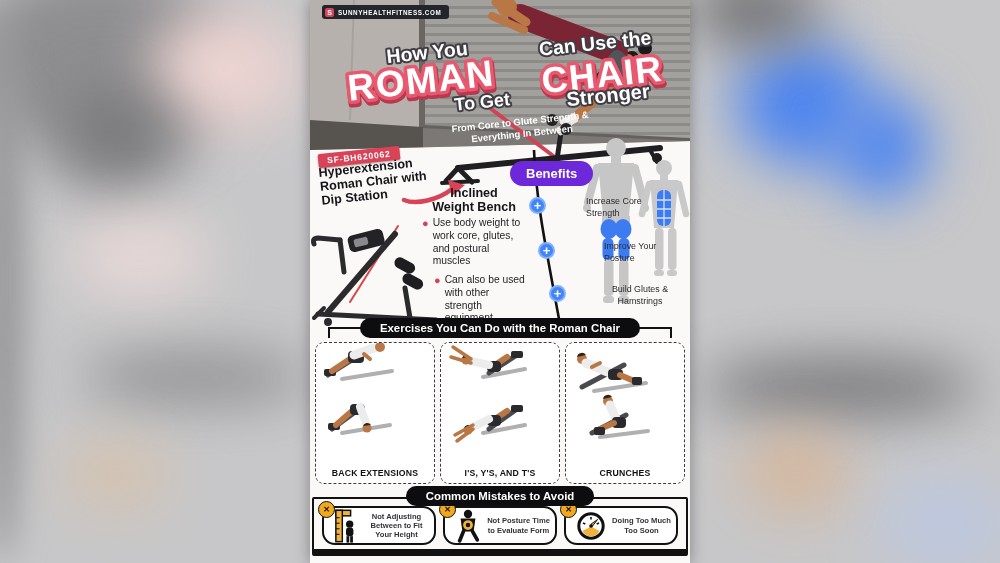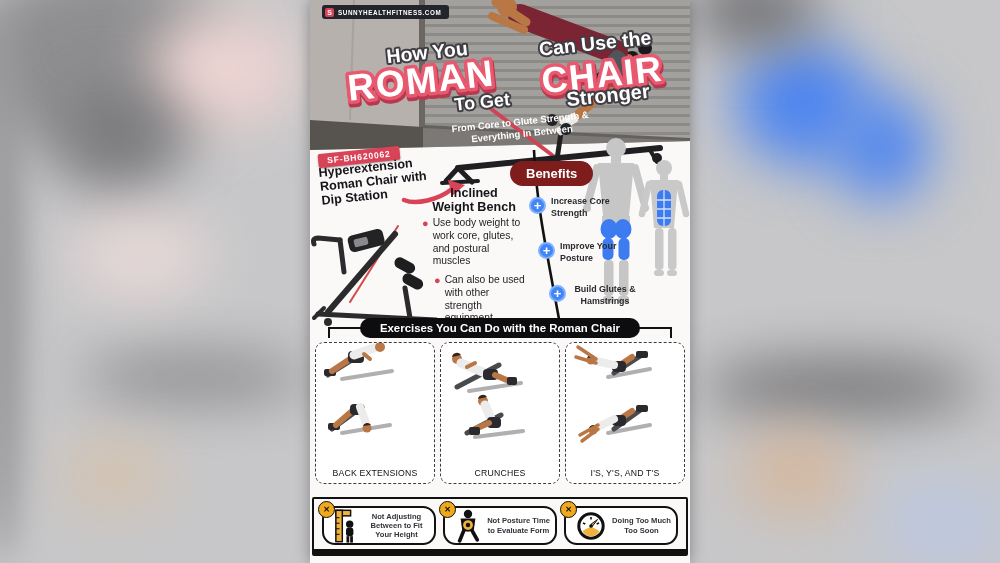--- a/index.html
+++ b/index.html
@@ -27,38 +27,38 @@
                 color:#15151a;line-height:1.1;transform:rotate(-6deg);transform-origin:left top;z-index:5;}
   
   .bench-heading{position:absolute;left:112px;top:186px;width:104px;text-align:center;
                  font-size:12.6px;font-weight:800;color:#15151a;line-height:1.12;z-index:5;}
   .bullet{position:absolute;display:flex;gap:4px;z-index:5;}
   .bullet .dot{color:#d84358;font-size:11px;line-height:1;margin-top:1px;}
   .bullet .btxt{font-size:10.3px;font-weight:400;color:#1f1f22;line-height:1.24;}
   .bullet1{left:112px;top:217px;width:106px;}
   .bullet2{left:124px;top:274px;width:94px;}
   
-  .benefits-pill{position:absolute;left:200px;top:161px;background:#7f1d1d;color:#fff;
+  .benefits-pill{position:absolute;left:200px;top:161px;background:#6d28d9;color:#fff;
                  font-size:13px;font-weight:bold;padding:5px 16px;border-radius:17px;z-index:6;}
   .benefit-icon{position:absolute;width:17px;height:17px;border-radius:50%;background:#4285f4;
                 border:2px solid #7fb0ff;color:#fff;font-size:13px;font-weight:bold;display:flex;
                 align-items:center;justify-content:center;line-height:1;z-index:6;box-sizing:border-box;}
-  .benefit-text{position:absolute;font-size:8.9px;font-weight:700;color:#2b2b30;line-height:1.3;z-index:6;}
+  .benefit-text{position:absolute;font-size:8.9px;font-weight:400;color:#2b2b30;line-height:1.3;z-index:6;margin-left:35px;}
   
   .banner-line{position:absolute;height:2px;background:#111;z-index:4;}
   .banner-tick{position:absolute;width:2px;background:#111;z-index:4;}
   .banner-row{position:absolute;left:0;width:100%;display:flex;justify-content:center;z-index:5;}
   .banner-pill{background:#0d0d0f;color:#fff;font-size:11.4px;font-weight:bold;
                padding:4px 20px;border-radius:14px;white-space:nowrap;}
   
   .panels{position:absolute;left:5px;top:342px;width:370px;height:142px;display:flex;gap:5px;z-index:5;}
   .panel{flex:1;border:1.6px dashed #3c3c40;border-radius:9px;background:#fff;position:relative;}
   .panel svg{position:absolute;left:0;top:0;}
   .panel-label{position:absolute;left:2px;right:2px;bottom:5px;text-align:center;font-size:8.7px;
-               font-weight:400;color:#111;line-height:1.15;letter-spacing:.2px;}
+               font-weight:700;color:#111;line-height:1.15;letter-spacing:.2px;}
   
   .mistakes-box{position:absolute;left:2px;top:497px;width:376px;height:59px;box-sizing:border-box;
                 border:2px solid #111;border-bottom:7px solid #111;border-radius:2px;
                 display:flex;gap:7px;padding:7px 8px 4px;z-index:5;background:transparent;}
   .mistake-card{flex:1;border:2px solid #111;border-radius:13px;background:#fff;position:relative;
                 display:flex;align-items:center;gap:5px;padding:2px 4px 2px 10px;box-sizing:border-box;}
   .badge{position:absolute;left:-6px;top:-7px;width:15px;height:15px;border-radius:50%;
          background:#f0a81c;border:1.8px solid #111;color:#111;font-size:8px;font-weight:bold;
          display:flex;align-items:center;justify-content:center;line-height:1;box-sizing:content-box;}
   .mistake-label{font-size:7.6px;font-weight:700;color:#33333a;line-height:1.22;text-align:center;flex:1;}
@@ -228,21 +228,21 @@
   </div>
 
   <svg class="abs" style="left:195px;top:148px;z-index:5;" width="80" height="190" viewBox="0 0 80 190" fill="none">
     <path d="M29,2 C31,55 43,110 56,182" stroke="#111" stroke-width="2.6"></path>
   </svg>
   <div class="benefits-pill">Benefits</div>
   <div class="benefit-icon" style="left:219px;top:197px;">+</div>
   <div class="benefit-icon" style="left:228px;top:242px;">+</div>
   <div class="benefit-icon" style="left:239px;top:285px;">+</div>
   <div class="benefit-text" style="left:241px;top:196px;width:60px;">Increase Core Strength</div>
-  <div class="benefit-text" style="left:250px;top:241px;width:58px;">Improve Your Posture</div>
+  <div class="benefit-text" style="left:259px;top:241px;width:58px;">Improve Your Posture</div>
   <div class="benefit-text" style="left:261px;top:284px;width:68px;text-align:center;">Build Glutes &amp; Hamstrings</div>
 
   <div class="banner-line" style="left:18px;right:18px;top:327px;"></div>
   <div class="banner-tick" style="left:18px;top:327px;height:11px;"></div>
   <div class="banner-tick" style="left:360px;top:327px;height:11px;"></div>
   <div class="banner-row" style="top:318px;">
     <div class="banner-pill">Exercises You Can Do with the Roman Chair</div>
   </div>
 
   <div class="panels">
@@ -263,45 +263,20 @@
           <line x1="4" y1="38" x2="34" y2="16" stroke="#4a4a4e" stroke-width="5"></line>
           <rect x="0" y="32" width="12" height="7" rx="2" fill="#2a2a2e"></rect>
           <line x1="8" y1="34" x2="24" y2="20" stroke="#b97746" stroke-width="6"></line>
           <rect x="22" y="13" width="14" height="11" rx="4" fill="#2a2a2e"></rect>
           <line x1="32" y1="16" x2="38" y2="32" stroke="#ececec" stroke-width="8"></line>
           <circle cx="39" cy="37" r="4.5" fill="#b97746"></circle>
             <path d="M35,35 a4.5,4.5 0 0 1 8,-1" fill="#35231a"></path>
         </g>
       </svg>
       <div class="panel-label">BACK EXTENSIONS</div>
-    </div>
-
-    <div class="panel">
-      <svg width="88" height="115" viewBox="0 0 88 115" fill="none" stroke-linecap="round">
-        <line x1="28" y1="48" x2="80" y2="40" stroke="#b0b0b0" stroke-width="4"></line>
-        <line x1="16" y1="44" x2="58" y2="22" stroke="#4a4a4e" stroke-width="5"></line>
-        <circle cx="16" cy="16" r="5" fill="#b97746"></circle>
-          <path d="M11,14 a5,5 0 0 1 9,-2" fill="#35231a"></path>
-        <line x1="20" y1="20" x2="44" y2="30" stroke="#ececec" stroke-width="9"></line>
-        <rect x="42" y="26" width="15" height="11" rx="4" fill="#2a2a2e"></rect>
-        <line x1="54" y1="32" x2="68" y2="38" stroke="#b97746" stroke-width="6"></line>
-        <rect x="66" y="34" width="10" height="8" rx="2" fill="#2a2a2e"></rect>
-        <line x1="26" y1="24" x2="34" y2="20" stroke="#b97746" stroke-width="4"></line>
-        <g transform="translate(24,50)">
-          <line x1="10" y1="44" x2="58" y2="38" stroke="#b0b0b0" stroke-width="4"></line>
-          <line x1="2" y1="40" x2="36" y2="22" stroke="#4a4a4e" stroke-width="5"></line>
-          <circle cx="18" cy="8" r="5" fill="#b97746"></circle>
-            <path d="M13,6 a5,5 0 0 1 9,-2" fill="#35231a"></path>
-          <line x1="20" y1="12" x2="26" y2="26" stroke="#ececec" stroke-width="9"></line>
-          <rect x="22" y="24" width="14" height="11" rx="4" fill="#2a2a2e"></rect>
-          <line x1="24" y1="30" x2="10" y2="36" stroke="#b97746" stroke-width="6"></line>
-          <rect x="4" y="34" width="11" height="8" rx="2" fill="#2a2a2e"></rect>
-        </g>
-      </svg>
-      <div class="panel-label">CRUNCHES</div>
     </div>
 
     <div class="panel">
       <svg width="88" height="115" viewBox="0 0 88 115" fill="none" stroke-linecap="round">
         <line x1="42" y1="34" x2="84" y2="26" stroke="#b0b0b0" stroke-width="4"></line>
         <line x1="48" y1="30" x2="76" y2="12" stroke="#4a4a4e" stroke-width="5"></line>
         <rect x="70" y="8" width="12" height="7" rx="2" fill="#2a2a2e"></rect>
         <line x1="66" y1="14" x2="54" y2="22" stroke="#b97746" stroke-width="6"></line>
         <rect x="46" y="18" width="14" height="11" rx="4" fill="#2a2a2e"></rect>
         <line x1="48" y1="22" x2="30" y2="18" stroke="#ececec" stroke-width="8"></line>
@@ -318,22 +293,50 @@
           <line x1="44" y1="32" x2="28" y2="40" stroke="#ececec" stroke-width="8"></line>
           <circle cx="23" cy="43" r="4.5" fill="#b97746"></circle>
             <path d="M19,41 a4.5,4.5 0 0 1 8,-1" fill="#35231a"></path>
           <line x1="28" y1="38" x2="10" y2="48" stroke="#b97746" stroke-width="3.5"></line>
           <line x1="28" y1="42" x2="12" y2="54" stroke="#b97746" stroke-width="3.5"></line>
         </g>
       </svg>
       <div class="panel-label">I'S, Y'S, AND T'S</div>
     </div>
 
-  </div>
-
+    <div class="panel">
+      <svg width="88" height="115" viewBox="0 0 88 115" fill="none" stroke-linecap="round">
+        <line x1="28" y1="48" x2="80" y2="40" stroke="#b0b0b0" stroke-width="4"></line>
+        <line x1="16" y1="44" x2="58" y2="22" stroke="#4a4a4e" stroke-width="5"></line>
+        <circle cx="16" cy="16" r="5" fill="#b97746"></circle>
+          <path d="M11,14 a5,5 0 0 1 9,-2" fill="#35231a"></path>
+        <line x1="20" y1="20" x2="44" y2="30" stroke="#ececec" stroke-width="9"></line>
+        <rect x="42" y="26" width="15" height="11" rx="4" fill="#2a2a2e"></rect>
+        <line x1="54" y1="32" x2="68" y2="38" stroke="#b97746" stroke-width="6"></line>
+        <rect x="66" y="34" width="10" height="8" rx="2" fill="#2a2a2e"></rect>
+        <line x1="26" y1="24" x2="34" y2="20" stroke="#b97746" stroke-width="4"></line>
+        <g transform="translate(24,50)">
+          <line x1="10" y1="44" x2="58" y2="38" stroke="#b0b0b0" stroke-width="4"></line>
+          <line x1="2" y1="40" x2="36" y2="22" stroke="#4a4a4e" stroke-width="5"></line>
+          <circle cx="18" cy="8" r="5" fill="#b97746"></circle>
+            <path d="M13,6 a5,5 0 0 1 9,-2" fill="#35231a"></path>
+          <line x1="20" y1="12" x2="26" y2="26" stroke="#ececec" stroke-width="9"></line>
+          <rect x="22" y="24" width="14" height="11" rx="4" fill="#2a2a2e"></rect>
+          <line x1="24" y1="30" x2="10" y2="36" stroke="#b97746" stroke-width="6"></line>
+          <rect x="4" y="34" width="11" height="8" rx="2" fill="#2a2a2e"></rect>
+        </g>
+      </svg>
+      <div class="panel-label">CRUNCHES</div>
+    </div>
+
+  </div>
+
+  <div class="banner-row" style="top:486px;z-index:6;">
+    <div class="banner-pill">Common Mistakes to Avoid</div>
+  </div>
 
   <div class="mistakes-box">
 
     <div class="mistake-card">
       <div class="badge">✕</div>
       <svg width="24" height="36" viewBox="0 0 26 38">
         <rect x="2" y="2" width="16" height="6" fill="#f0b23c" stroke="#111" stroke-width="1.6"></rect>
         <rect x="2" y="2" width="7" height="34" fill="#f0b23c" stroke="#111" stroke-width="1.6"></rect>
         <line x1="2" y1="10" x2="6" y2="10" stroke="#111" stroke-width="1.2"></line>
         <line x1="2" y1="16" x2="6" y2="16" stroke="#111" stroke-width="1.2"></line>

